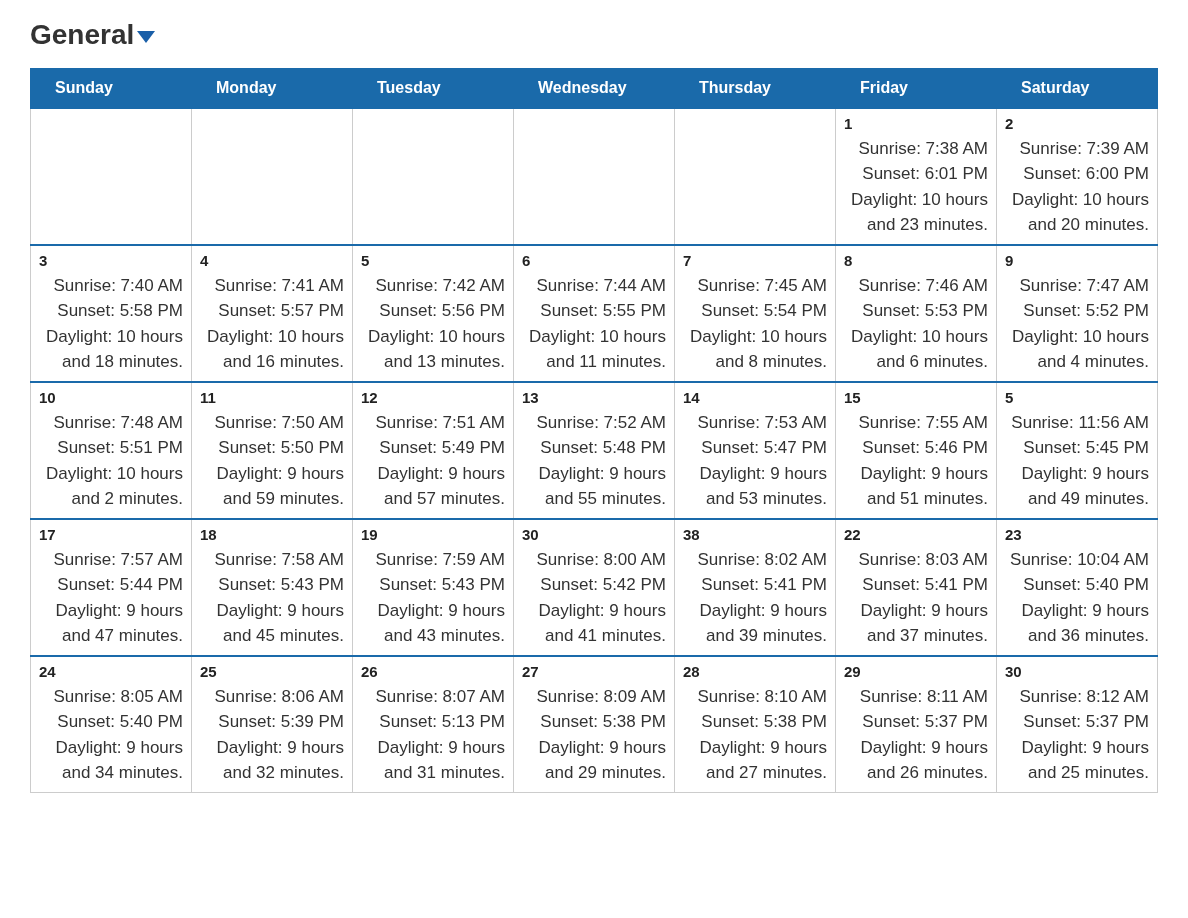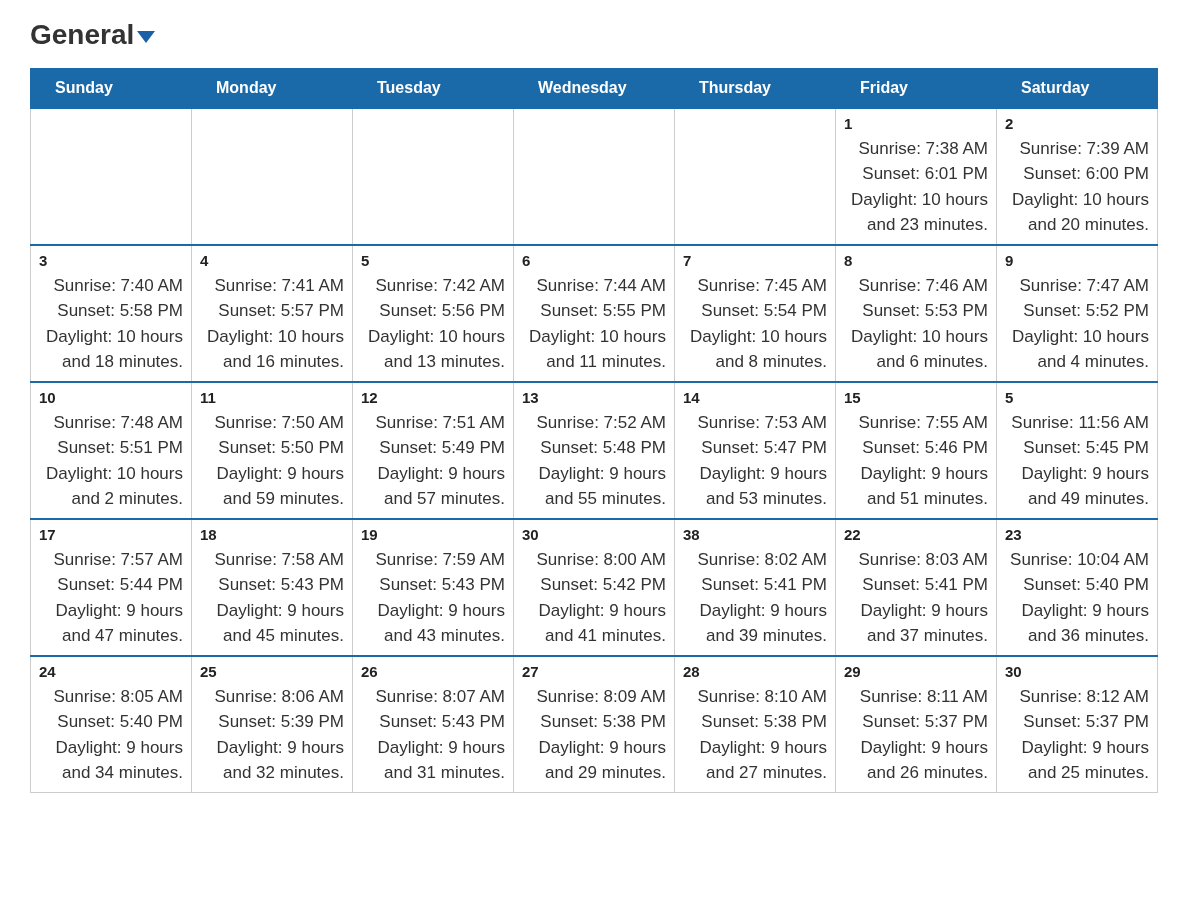--- a/index.html
+++ b/index.html
@@ -276,21 +276,21 @@
         </td>
         <td>
           <div class="day-number">25</div>
           <div class="day-info">Sunrise: 8:06 AM
 Sunset: 5:39 PM
 Daylight: 9 hours and 32 minutes.</div>
         </td>
         <td>
           <div class="day-number">26</div>
           <div class="day-info">Sunrise: 8:07 AM
-Sunset: 5:43 PM
+Sunset: 5:13 PM
 Daylight: 9 hours and 31 minutes.</div>
         </td>
         <td>
           <div class="day-number">27</div>
           <div class="day-info">Sunrise: 8:09 AM
 Sunset: 5:38 PM
 Daylight: 9 hours and 29 minutes.</div>
         </td>
         <td>
           <div class="day-number">28</div>

